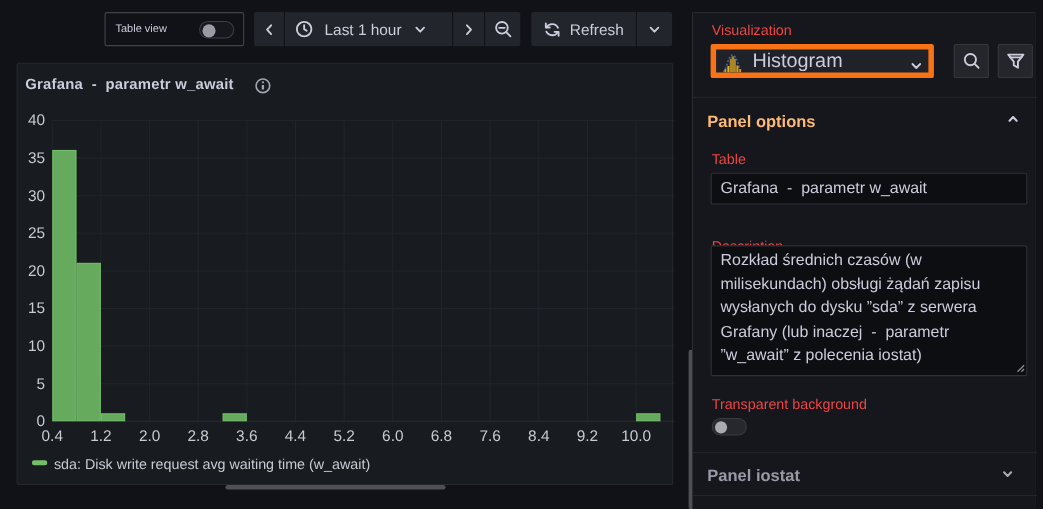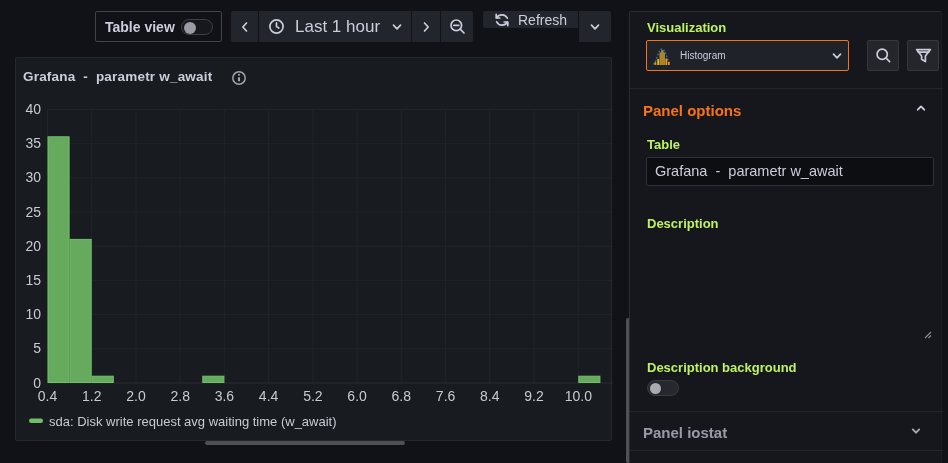--- a/index.html
+++ b/index.html
@@ -1,60 +1,60 @@
 <!DOCTYPE html>
 <html><head><meta charset="utf-8"><style>
 *{margin:0;padding:0;box-sizing:border-box}
 html,body{width:948px;height:463px;background:#111217;font-family:"Liberation Sans",sans-serif;position:relative;overflow:hidden}
 .abs{position:absolute}
 .btn{background:#22252b;color:#ccccdc;display:flex;align-items:center;justify-content:center}
 .ico{stroke:#ccccdc;fill:none;stroke-width:1.7;stroke-linecap:round;stroke-linejoin:round}
 
-#tview{left:95px;top:11px;width:127px;height:31px;border:1px solid #40434a;border-radius:2px;display:flex;align-items:center;color:#ccccdc;font-size:14px;font-weight:700;padding-left:9px}
+#tview{left:95px;top:11px;width:127px;height:31px;border:1px solid #40434a;border-radius:2px;display:flex;align-items:center;color:#ccccdc;font-size:10px;font-weight:400;padding-left:9px}
 #tvtoggle{position:absolute;left:85px;top:7px;width:32px;height:16px;border:1px solid #3d4046;border-radius:8px;background:#16181d}
 #tvknob{position:absolute;left:1.5px;top:1.5px;width:12px;height:12px;border-radius:50%;background:#9b9ba5}
 #timegrp{left:231px;top:11px;width:242px;height:31px}
 #timegrp .seg{position:absolute;top:0;height:31px}
 #refgrp{left:483px;top:11px;width:128px;height:31px}
 
 #panel{left:15px;top:57px;width:597px;height:384px;background:#181b1f;border:1px solid #25272d;border-radius:2px}
 #ptitle{position:absolute;left:7px;top:11px;font-size:13.5px;font-weight:bold;color:#ccccdc;letter-spacing:.2px}
 
 #hscroll{left:205px;top:441px;width:200px;height:4px;border-radius:2px;background:#4e5056}
 #vscroll{left:626px;top:318px;width:4px;height:145px;border-radius:2px;background:#4e5056}
 
 #pane{left:629px;top:11px;width:313px;height:452px;background:#15171c;border:1px solid #2a2c33;border-right-color:#1b1d23;border-bottom:none;border-radius:2px 2px 0 0}
 #pane .inner{position:absolute;left:0;top:0;width:313px;height:452px}
-.lab{position:absolute;font-size:13px;font-weight:bold;color:#bef264}
-#vizdd{position:absolute;left:16px;top:28px;width:203px;height:31px;background:#1f2228;border:1px solid #f97316;border-radius:2px;display:flex;align-items:center;color:#ccccdc;font-size:10px;font-weight:500}
+.lab{position:absolute;font-size:13px;font-weight:normal;color:#ef4444}
+#vizdd{position:absolute;left:16px;top:28px;width:203px;height:31px;background:#1f2228;border:5px solid #f97316;border-radius:2px;display:flex;align-items:flex-end;color:#ccccdc;font-size:18px;font-weight:500}
 .sqbtn{position:absolute;top:28px;width:32px;height:31px;background:#24262c;border:1px solid #35373e;border-radius:2px;display:flex;align-items:center;justify-content:center}
 .divider{position:absolute;left:0;width:313px;height:1px;background:#23252b}
 .inputbox{position:absolute;left:16px;width:288px;background:#0d0e12;border:1px solid #2e3138;border-radius:2px;color:#ccccdc;font-size:14.5px}
 #desc{line-height:21.6px;padding:3px 8px}
-.sechead{position:absolute;left:13px;font-size:15px;font-weight:bold;color:#f97316}
+.sechead{position:absolute;left:13px;font-size:15px;font-weight:bold;color:#fdba74}
 .chev{position:absolute}
 #tbtoggle{position:absolute;left:17px;top:368px;width:32px;height:16px;border:1px solid #393c42;border-radius:8px;background:#26282e}
 #tbknob{position:absolute;left:2px;top:2px;width:11px;height:11px;border-radius:50%;background:#a9abb3}
 text{font-family:"Liberation Sans",sans-serif}
 </style></head>
 <body>
 
 <div id="tview" class="abs">Table view
   <span id="tvtoggle">
       <span id="tvknob"></span>
     </span>
 </div>
 
 <div id="timegrp" class="abs">
   <div class="seg btn" style="left:0;width:27px;border-radius:2px 0 0 2px">
     <svg width="12" height="12" viewBox="0 0 12 12">
         <path class="ico" d="M7.5 2 L3.8 6 L7.5 10"></path>
       </svg>
   </div>
-  <div class="seg btn" style="left:28px;width:152px;font-size:17px;font-weight:500;justify-content:flex-start;padding-left:9px">
+  <div class="seg btn" style="left:28px;width:152px;font-size:14px;font-weight:500;justify-content:flex-start;padding-left:9px">
     <svg width="17" height="17" viewBox="0 0 17 17" style="margin-right:10px">
         <circle class="ico" cx="8.5" cy="8.5" r="6.6"></circle>
         <path class="ico" d="M8.5 4.9 V8.5 L10.8 10"></path>
       </svg>
     Last 1 hour
     <svg width="12" height="12" viewBox="0 0 12 12" style="margin-left:11px">
         <path class="ico" d="M2.5 4.2 L6 7.8 L9.5 4.2"></path>
       </svg>
   </div>
   <div class="seg btn" style="left:181px;width:28px">
@@ -65,21 +65,21 @@
   <div class="seg btn" style="left:210px;width:32px;border-radius:0 2px 2px 0">
     <svg width="17" height="17" viewBox="0 0 17 17">
         <circle class="ico" cx="7.3" cy="7.3" r="5.3"></circle>
         <path class="ico" d="M11.2 11.2 L15 15"></path>
         <path class="ico" d="M4.8 7.3 H9.8"></path>
       </svg>
   </div>
 </div>
 
 <div id="refgrp" class="abs">
-  <div class="seg btn" style="position:absolute;left:0;width:95px;height:17px;border-radius:2px 0 0 2px;font-size:14px;font-weight:500">
+  <div class="seg btn" style="position:absolute;left:0;width:95px;height:31px;border-radius:2px 0 0 2px;font-size:14px;font-weight:500">
     <svg width="16" height="16" viewBox="0 0 16 16" style="margin-right:8px">
       <path class="ico" d="M2.7 5.8 A6.1 6.1 0 0 1 13.3 6.2"></path>
       <path class="ico" d="M13.3 10.2 A6.1 6.1 0 0 1 2.7 9.8"></path>
       <path class="ico" d="M2.2 2.4 V6 H5.8"></path>
       <path class="ico" d="M13.8 13.6 V10 H10.2"></path>
     </svg>
     Refresh
   </div>
   <div class="seg btn" style="position:absolute;left:96px;width:32px;height:31px;border-radius:0 2px 2px 0">
     <svg width="12" height="12" viewBox="0 0 12 12">
@@ -192,24 +192,25 @@
         </svg>
   </div>
   <div class="divider" style="top:76px"></div>
   <div class="sechead" style="top:90px">Panel options</div>
   <svg class="chev" style="left:285px;top:90px" width="12" height="12" viewBox="0 0 12 12">
         <path class="ico" d="M2.8 7.7 L6 4.4 L9.2 7.7" style="stroke-width:1.9"></path>
       </svg>
   <div class="lab" style="left:17px;top:125px">Table</div>
   <div class="inputbox" style="top:145px;height:29px;line-height:27px;padding-left:8px">Grafana&nbsp; -&nbsp; parametr w_await</div>
   <div class="lab" style="left:17px;top:204px">Description</div>
+  <div class="inputbox" id="desc" style="top:211px;height:119px">Rozkład średnich czasów (w<br>milisekundach) obsługi żądań zapisu<br>wysłanych do dysku ”sda” z serwera<br>Grafany (lub inaczej&nbsp; -&nbsp; parametr<br>”w_await” z polecenia iostat)</div>
   <svg class="chev" style="left:293px;top:318px" width="10" height="10" viewBox="0 0 10 10">
         <path d="M8 2 L2 8 M8 5.5 L5.5 8" stroke="#8e9097" stroke-width="1.1"></path>
       </svg>
-  <div class="lab" style="left:17px;top:348px">Description background</div>
+  <div class="lab" style="left:17px;top:348px">Transparent background</div>
   <div id="tbtoggle">
         <span id="tbknob"></span>
       </div>
   <div class="divider" style="top:399px"></div>
   <div class="sechead" style="top:412px;color:rgba(204,204,220,.72)">Panel iostat</div>
   <svg class="chev" style="left:280px;top:413px" width="12" height="12" viewBox="0 0 12 12">
         <path class="ico" d="M2.8 4.4 L6 7.7 L9.2 4.4" style="stroke:rgba(204,204,220,.8);stroke-width:1.9"></path>
       </svg>
   <div class="divider" style="top:438px"></div>
 </div>

